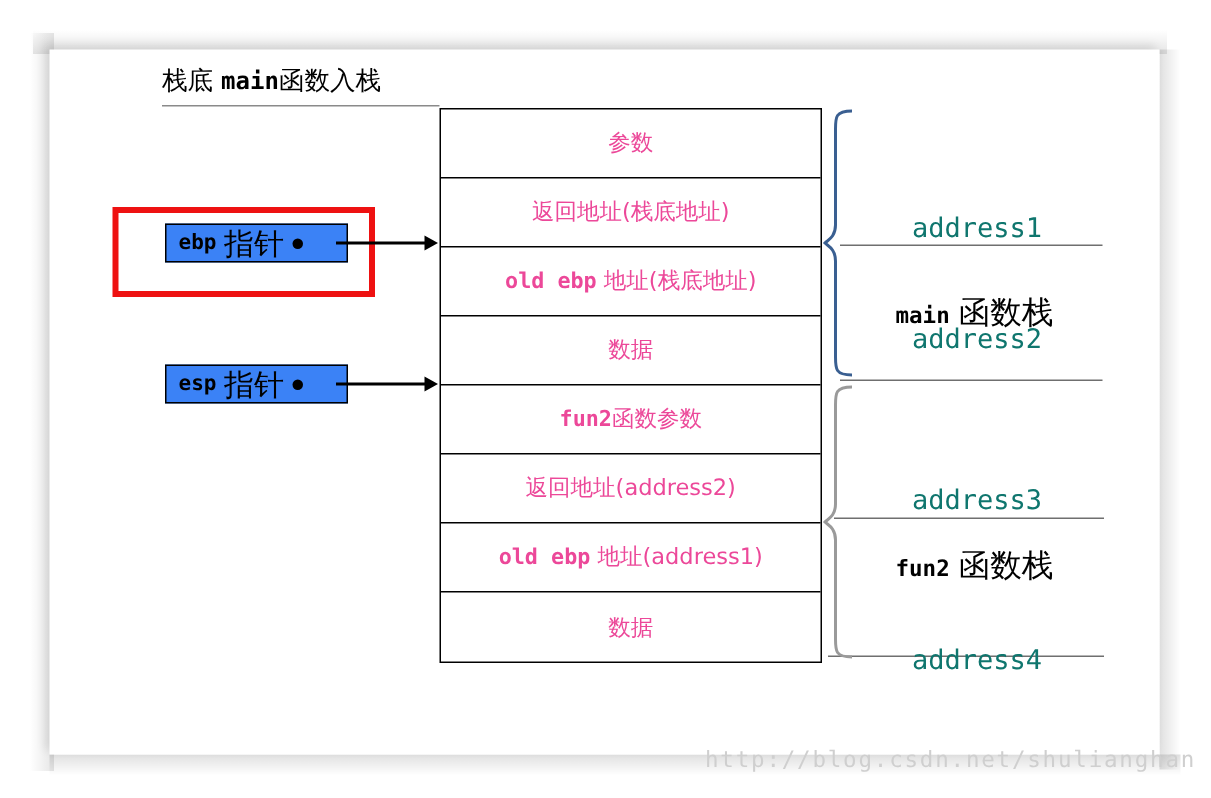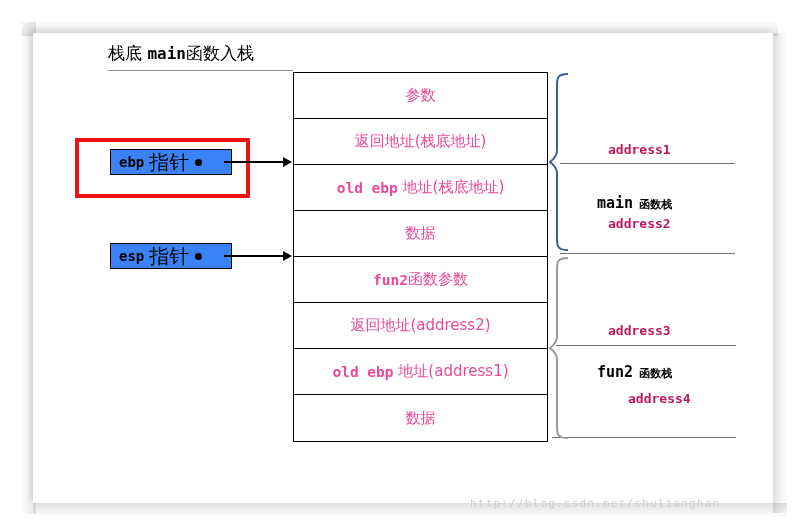--- a/index.html
+++ b/index.html
@@ -115,38 +115,38 @@
     border-left:9px solid #000;
   }
 
   
   .addr-rule{position:absolute;height:1px;background:#6f6f6f;}
 
   
   .addr-label{
     position:absolute;
     font-family:"DejaVu Sans Mono","Liberation Mono",monospace;
-    font-weight:bold;font-size:13px;color:#be185d;white-space:nowrap;
+    font-weight:normal;font-size:18px;color:#0f766e;white-space:nowrap;
   }
   .group-label{
     position:absolute;
     font-size:15px;color:#000;white-space:nowrap;
   }
   .group-label .mono{font-family:"DejaVu Sans Mono","Liberation Mono",monospace;font-weight:bold;font-size:15px;}
-  .group-label .cjk{margin-left:6px;font-size:11px;font-weight:bold;}
+  .group-label .cjk{margin-left:6px;font-size:21px;}
 
   
   .brace{position:absolute;}
 
   
   .watermark{
     position:absolute;
     left:470px;top:497px;
     font-family:"DejaVu Sans Mono","Liberation Mono",monospace;
-    font-size:11px;
+    font-size:15px;
     color:#cfcfcf;
     letter-spacing:1.2px;
     white-space:nowrap;
   }
 </style>
 </head>
 <body>
 
 <div id="canvas">
 
@@ -221,21 +221,21 @@
     <path d="M20 2 C9 2 9 6 9 14 L9 78 C9 86 4 88 2 90 C4 92 9 94 9 102 L9 166 C9 174 9 178 20 178" fill="none" stroke="#3a5f91" stroke-width="2"></path>
   </svg>
 
   <svg class="brace" width="28" height="184" viewBox="0 0 28 184" style="left:548px;top:256px;">
     <path d="M20 2 C9 2 9 6 9 14 L9 80 C9 88 4 90 2 92 C4 94 9 96 9 104 L9 170 C9 178 9 182 20 182" fill="none" stroke="#9a9a9a" stroke-width="2"></path>
   </svg>
 
   <div class="addr-label" style="left:608px;top:142px;">address1</div>
   <div class="addr-label" style="left:608px;top:216px;">address2</div>
   <div class="addr-label" style="left:608px;top:323px;">address3</div>
-  <div class="addr-label" style="left:608px;top:391px;margin-left:20px;">address4</div>
+  <div class="addr-label" style="left:608px;top:430px;">address4</div>
 
   <div class="group-label" style="left:597px;top:194px;">
     <span class="mono">main</span><span class="cjk">函数栈</span>
   </div>
   <div class="group-label" style="left:597px;top:363px;">
     <span class="mono">fun2</span><span class="cjk">函数栈</span>
   </div>
 
   <div class="watermark">http://blog.csdn.net/shulianghan</div>
 

